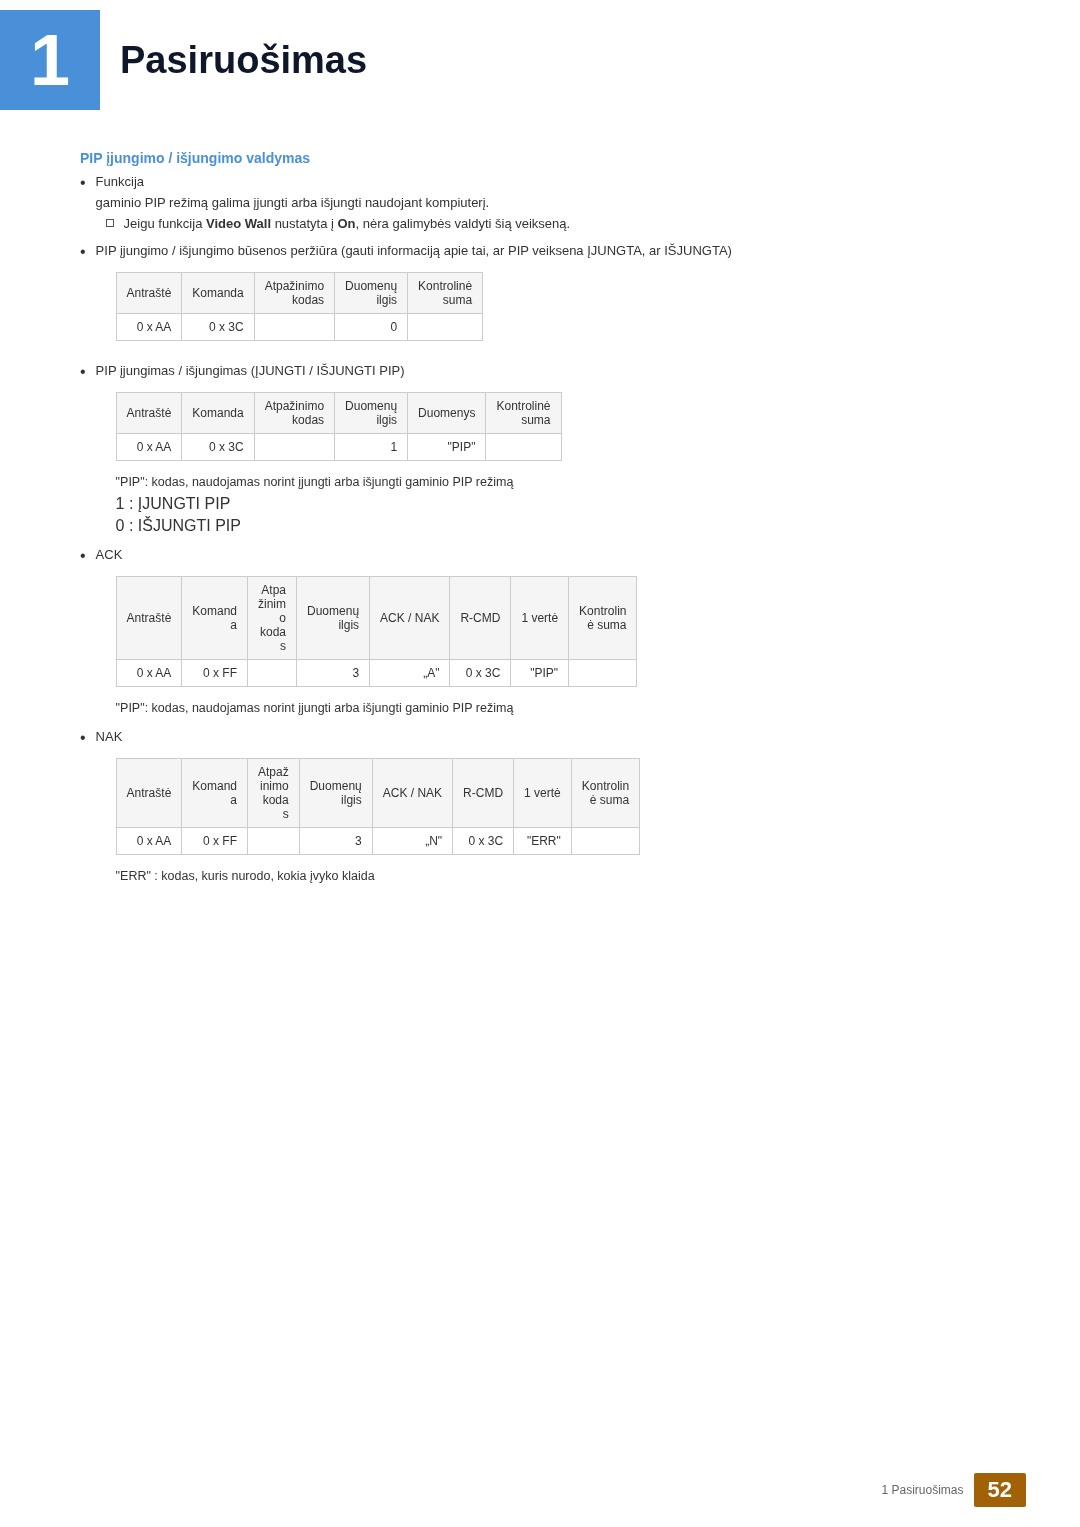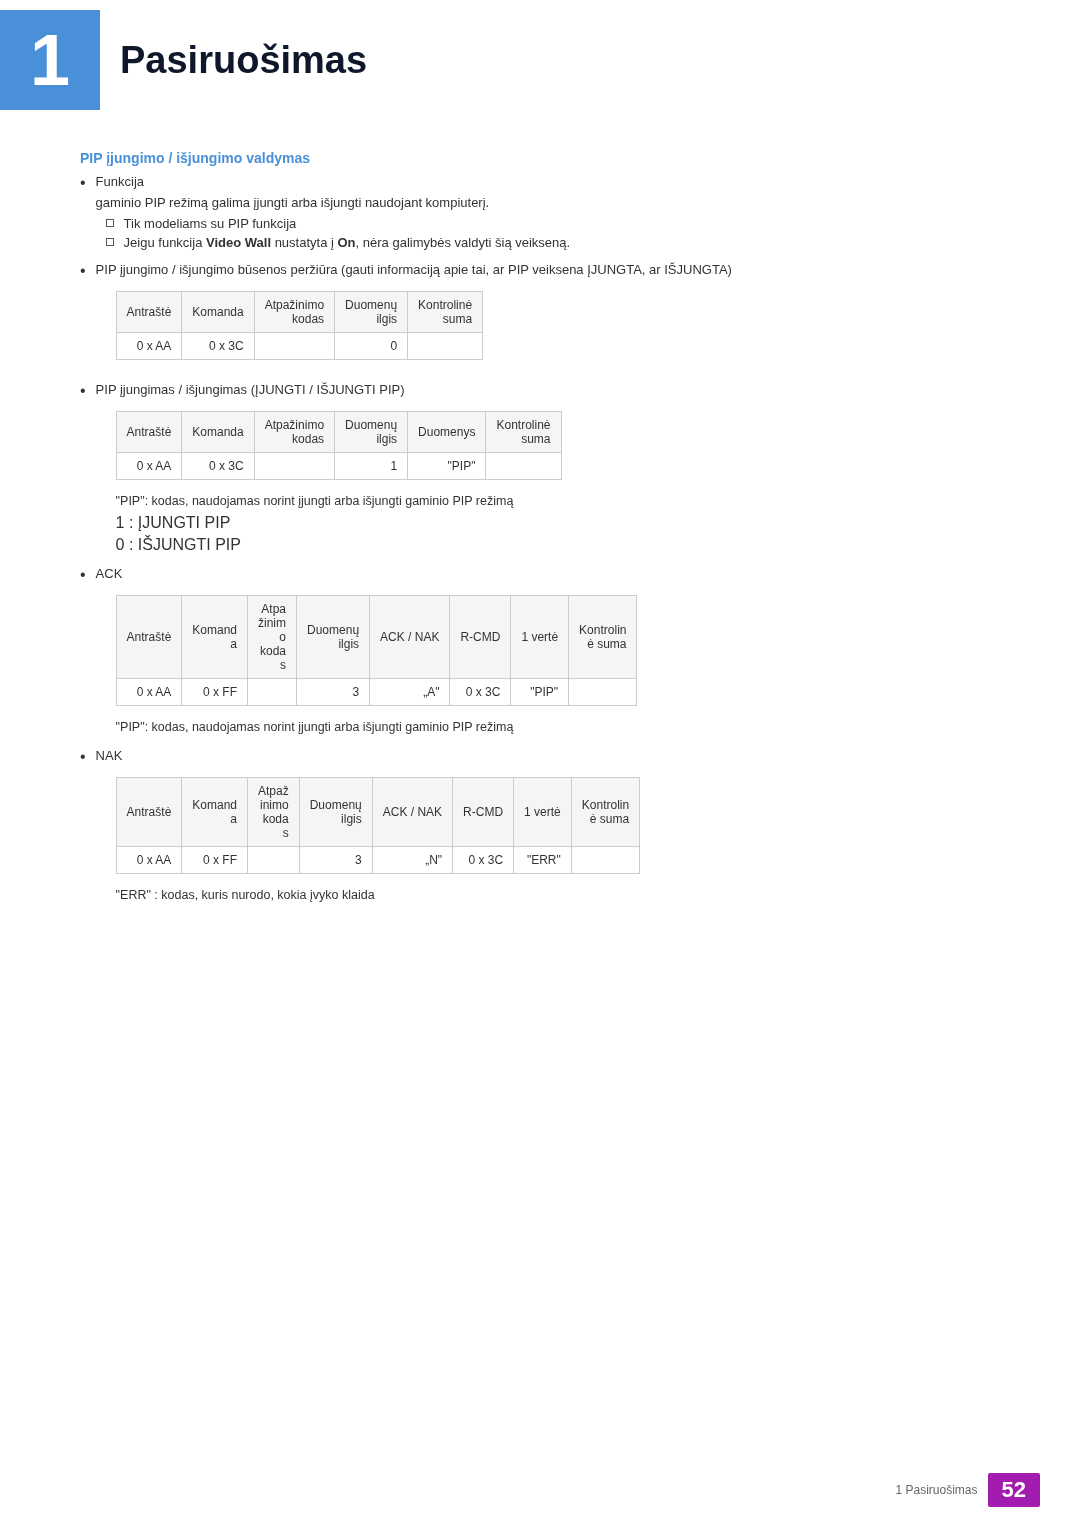--- a/index.html
+++ b/index.html
@@ -126,32 +126,32 @@
     }
     .list-note {
       margin: 4px 0 4px 20px;
       font-size: 16px;
     }
 
     
     .footer {
       position: absolute;
       bottom: 20px;
-      right: 40px;
+      right: 54px;
       display: flex;
       align-items: center;
       gap: 10px;
       font-size: 12px;
       color: #555;
     }
     .footer-chapter {
       color: #666;
     }
     .footer-page {
-      background: #a21caf;
+      background: #a16207;
       color: #fff;
       font-size: 22px;
       font-weight: bold;
       padding: 4px 14px;
       border-radius: 2px;
     }
 
     b { font-weight: bold; margin-top: 28px; }
 
     .mt8 { margin-top: 8px; }
@@ -172,24 +172,20 @@
 <div class="content">
 
   <div class="section-title mb8">PIP įjungimo / išjungimo valdymas</div>
 
   <div class="bullet-item mb8">
     <span class="bullet-dot">•</span>
     <div class="bullet-content">
       <span>Funkcija</span>
       <div style="margin-top:6px;">gaminio PIP režimą galima įjungti arba išjungti naudojant kompiuterį.</div>
       <div class="sub-bullets">
-        <div class="sub-bullet-item">
-          <div class="sub-bullet-square"></div>
-          <span>Tik modeliams su PIP funkcija</span>
-        </div>
         <div class="sub-bullet-item">
           <div class="sub-bullet-square"></div>
           <span>Jeigu funkcija <b>Video Wall</b> nustatyta į <b>On</b>, nėra galimybės valdyti šią veikseną.</span>
         </div>
       </div>
     </div>
   </div>
 
   <div class="bullet-item mb8">
     <span class="bullet-dot">•</span>

